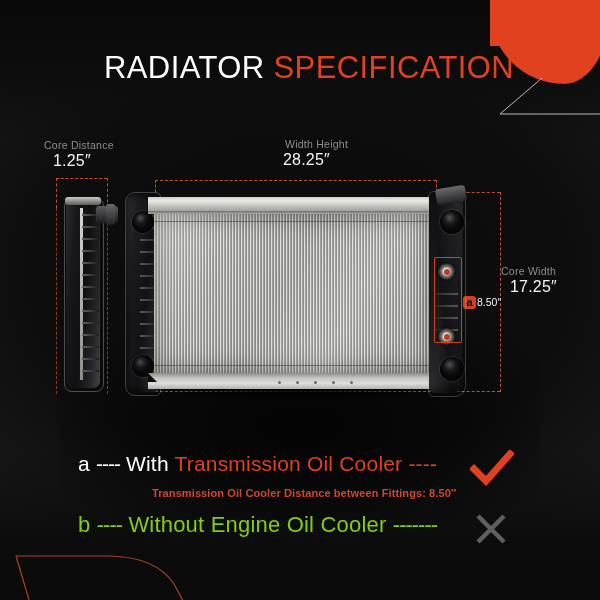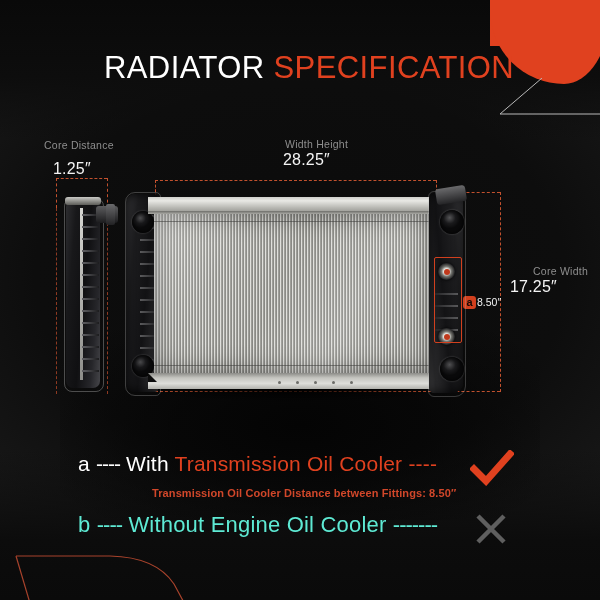--- a/index.html
+++ b/index.html
@@ -139,21 +139,21 @@
 
   
   .lg-a{position:absolute;left:78px;top:452px;white-space:nowrap;
     font-size:21px;letter-spacing:0.2px;}
   .lg-a .k{color:#ffffff;}
   .lg-a .dsh{color:#ffffff;letter-spacing:-1px;}
   .lg-a .hl{color:#e0411f;}
   .lg-sub{position:absolute;left:152px;top:487px;white-space:nowrap;
     color:#d1472a;font-size:11px;font-weight:bold;letter-spacing:0.1px;}
   .lg-b{position:absolute;left:78px;top:512px;white-space:nowrap;
-    color:#5eead4;font-size:22px;letter-spacing:0.2px;}
+    color:#84cc16;font-size:22px;letter-spacing:0.2px;}
   .lg-b .dsh{letter-spacing:-1px;}
   .tick{position:absolute;left:470px;top:450px;width:44px;height:36px;}
   .cross{position:absolute;left:474px;top:512px;width:34px;height:34px;}
 
   
   .badge-a{position:absolute;left:463px;top:296px;width:13px;height:13px;
     border-radius:3px;background:#d2401e;color:#150a06;font-size:11px;
     font-weight:bold;line-height:13px;text-align:center;}
   .badge-txt{position:absolute;left:477px;top:296px;color:#f2f2f2;
     font-size:10.5px;white-space:nowrap;line-height:13px;}
@@ -176,35 +176,35 @@
   <svg class="deco-bl" viewBox="0 0 210 62">
     <path d="M10 8 L104 8 Q150 9 168 36 L182 62" fill="none" stroke="#a8432c" stroke-width="1.2"></path>
     <path d="M10 8 L26 62" fill="none" stroke="#a8432c" stroke-width="1.2"></path>
   </svg>
 
   <div class="title">
     <span class="w">RADIATOR</span><span class="w"> </span><span class="o">SPECIFICATION</span>
   </div>
 
   <div class="dim-cap" style="left:44px;top:139px;">Core Distance</div>
-  <div class="dim-val" style="left:53px;top:152px;margin-top:8px;">1.25″</div>
+  <div class="dim-val" style="left:53px;top:152px;">1.25″</div>
   <div class="dash-h" style="left:56px;top:178px;width:51px;"></div>
   <div class="dash-v" style="left:56px;top:178px;height:30px;"></div>
   <div class="dash-v" style="left:107px;top:178px;height:30px;"></div>
   <div class="dash-v" style="left:56px;top:208px;height:186px;border-left-color:#8e3a22;"></div>
   <div class="dash-v" style="left:107px;top:208px;height:186px;border-left-color:#8e3a22;"></div>
 
   <div class="dim-cap" style="left:285px;top:138px;">Width Height</div>
   <div class="dim-val" style="left:283px;top:151px;">28.25″</div>
   <div class="dash-h" style="left:155px;top:180px;width:281px;"></div>
   <div class="dash-v" style="left:155px;top:180px;height:26px;"></div>
   <div class="dash-v" style="left:436px;top:180px;height:26px;"></div>
   <div class="dash-h" style="left:155px;top:391px;width:281px;"></div>
 
-  <div class="dim-cap" style="left:501px;top:265px;margin-left:32px;">Core Width</div>
+  <div class="dim-cap" style="left:501px;top:265px;">Core Width</div>
   <div class="dim-val" style="left:510px;top:278px;text-align:center;">17.25″</div>
   <div class="dash-v" style="left:500px;top:192px;height:200px;"></div>
   <div class="dash-h" style="left:436px;top:192px;width:64px;"></div>
   <div class="dash-h" style="left:436px;top:391px;width:64px;"></div>
 
   <div class="dash-v" style="left:461px;top:264px;height:82px;"></div>
   <div class="dash-h" style="left:440px;top:264px;width:22px;"></div>
   <div class="dash-h" style="left:440px;top:345px;width:22px;"></div>
   <div class="badge-a">a</div>
   <div class="badge-txt">8.50″</div>

